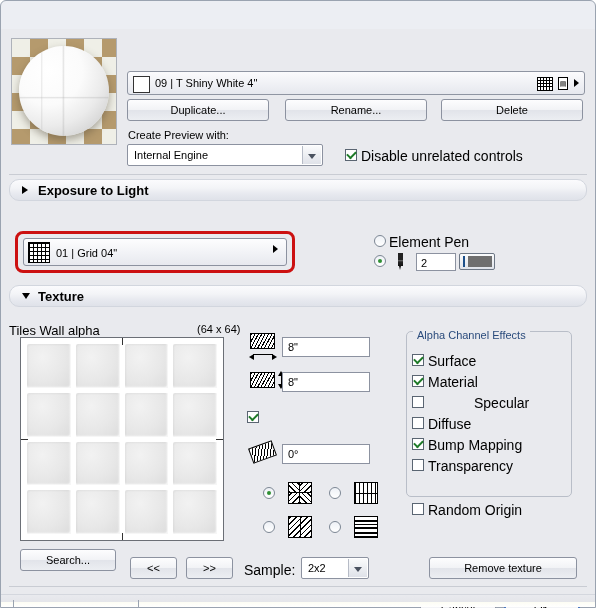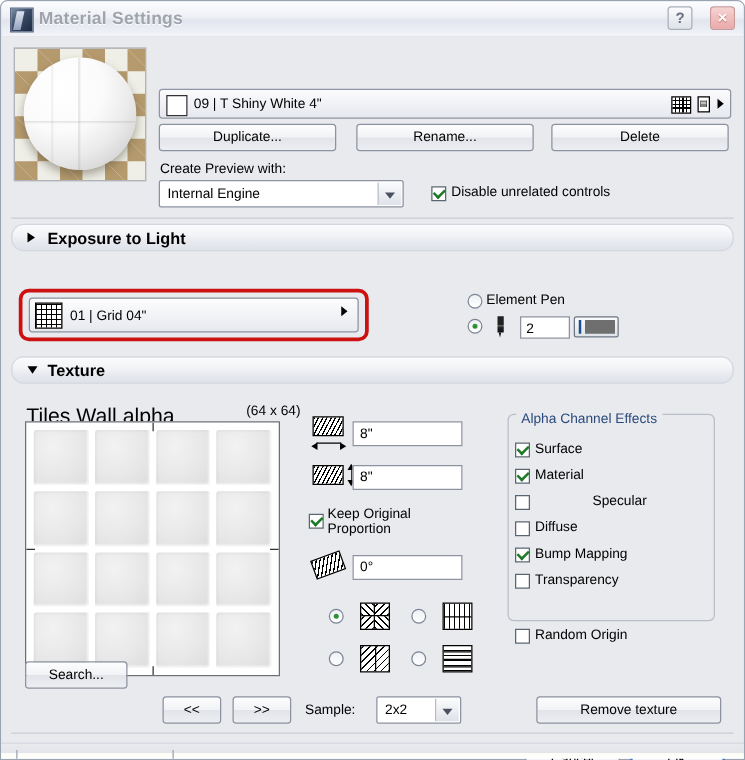--- a/index.html
+++ b/index.html
@@ -138,21 +138,21 @@
     border-top:5px solid #4a5260;border-left:4px solid transparent;border-right:4px solid transparent;
   }
   #combo-engine{left:126px;top:115px;width:196px;}
   .chk{position:absolute;width:12px;height:12px;box-sizing:border-box;
     background:#fff;border:1px solid #5a6572;}
   .chk.on:after{
     content:"";position:absolute;left:1px;top:1px;width:7px;height:4px;
     border-left:2px solid #1e7a28;border-bottom:2px solid #1e7a28;
     transform:rotate(-45deg);
   }
-  .chklabel{position:absolute;font-size:11px;}
+  .chklabel{position:absolute;font-size:14px;}
   .sep{position:absolute;left:8px;right:8px;height:1px;background:#c9ccd3;}
   
   .secbar{
     position:absolute;left:8px;right:8px;height:20px;
     background:linear-gradient(to bottom,#fbfbfd 0%,#f3f4f7 40%,#e7e9ef 70%,#dfe2e9 100%);
     border:1px solid #d2d6de;border-radius:10px;
   }
   .secbar .tri{position:absolute;left:12px;top:6px;width:0;height:0;}
   .tri.collapsed{border-left:6px solid #000;border-top:4px solid transparent;border-bottom:4px solid transparent;}
   .tri.expanded{border-top:6px solid #000;border-left:4px solid transparent;border-right:4px solid transparent;top:7px;}
@@ -190,21 +190,21 @@
   .numbox{position:absolute;box-sizing:border-box;background:#fff;border:1px solid #8c92a0;}
   .numbox span{position:absolute;left:4px;top:3px;font-size:11px;}
   .colorbtn{
     position:absolute;width:36px;height:17px;box-sizing:border-box;
     background:linear-gradient(to bottom,#fbfcfd,#dfe3ea);
     border:1px solid #6d7785;border-radius:2px;
   }
   .colorbtn:after{content:"";position:absolute;left:8px;top:2px;right:2px;bottom:2px;background:#6f6f6f;}
   .colorbtn:before{content:"";position:absolute;left:3px;top:2px;width:2px;bottom:2px;background:#1b4f8a;}
   
-  .tex-title{position:absolute;left:20px;top:294px;font-size:17px;}
+  .tex-title{position:absolute;left:8px;top:294px;font-size:13px;}
   .tex-dim{position:absolute;left:196px;top:294px;font-size:11px;text-align:right;}
   .texframe{
     position:absolute;left:19px;top:308px;width:204px;height:204px;box-sizing:border-box;
     border:1px solid #6b6f76;background:#fff;overflow:hidden;
   }
   .texinner{position:absolute;left:6px;top:6px;right:6px;bottom:6px;
     display:grid;grid-template-columns:repeat(4,1fr);grid-template-rows:repeat(4,1fr);gap:5px;}
   .tile{
     background:radial-gradient(ellipse at 35% 30%,#f2f2f2 0%,#e8e8e8 55%,#dcdcdc 100%);
     border-radius:2px;
@@ -261,26 +261,20 @@
     border-top:1px solid #d4d7de;}
   .strip:before{content:"";position:absolute;left:12px;bottom:0;width:1px;height:7px;background:#9aa3b0;}
   .strip:after{content:"";position:absolute;left:137px;bottom:0;width:1px;height:7px;background:#9aa3b0;}
   .btn.default{border:2px solid #4a78c0;}
 </style>
 </head>
 <body>
 
 <div class="win">
 
-  <div class="titlebar">
-    <div class="title-icon"></div>
-    <div class="title-text">Material Settings</div>
-    <div class="tb-btn tb-help">?</div>
-    <div class="tb-btn tb-close">×</div>
-  </div>
 
   <div class="body">
 
     <div class="preview-box">
       <div class="floor"></div>
       <div class="sphere"></div>
     </div>
 
     <div class="namefield">
       <div class="swatch"></div>
@@ -375,21 +369,20 @@
 
     <div class="ic-box" style="left:249px;top:343px;"></div>
     <div class="arrV" style="left:277px;top:342px;">
         <i></i>
       </div>
     <div class="tbox" style="left:281px;top:343px;width:88px;">
       <span>8"</span>
     </div>
 
     <div class="chk on" style="left:246px;top:382px;"></div>
-    <div class="chklabel" style="left:261px;top:376px;width:100px;line-height:12px;">Keep Original Proportion</div>
 
     <div class="ic-box" style="left:249px;top:415px;transform:rotate(-20deg);"></div>
     <div class="tbox" style="left:281px;top:415px;width:88px;">
       <span>0°</span>
     </div>
 
     <div class="radio on" style="left:262px;top:458px;"></div>
     <div class="patico p1" style="left:287px;top:453px;">
       <div class="q"></div>
         <div class="q"></div>
@@ -421,21 +414,21 @@
 
     <div class="chk on" style="left:411px;top:409px;"></div>
     <div class="chklabel" style="left:427px;top:408px;">Bump Mapping</div>
 
     <div class="chk" style="left:411px;top:430px;"></div>
     <div class="chklabel" style="left:427px;top:429px;">Transparency</div>
 
     <div class="chk" style="left:411px;top:474px;"></div>
     <div class="chklabel" style="left:427px;top:473px;">Random Origin</div>
 
-    <div class="btn" style="position:absolute;left:19px;top:500px;width:82px;height:22px;line-height:20px;">
+    <div class="btn" style="position:absolute;left:19px;top:520px;width:96px;height:22px;line-height:20px;">
       <span>Search...</span>
     </div>
     <div class="btn" style="position:absolute;left:129px;top:528px;width:47px;height:22px;line-height:20px;">
       <span>&lt;&lt;</span>
     </div>
     <div class="btn" style="position:absolute;left:185px;top:528px;width:47px;height:22px;line-height:20px;">
       <span>&gt;&gt;</span>
     </div>
     <div class="chklabel" style="left:243px;top:533px;">Sample:</div>
     <div class="combo" style="left:300px;top:528px;width:68px;">

